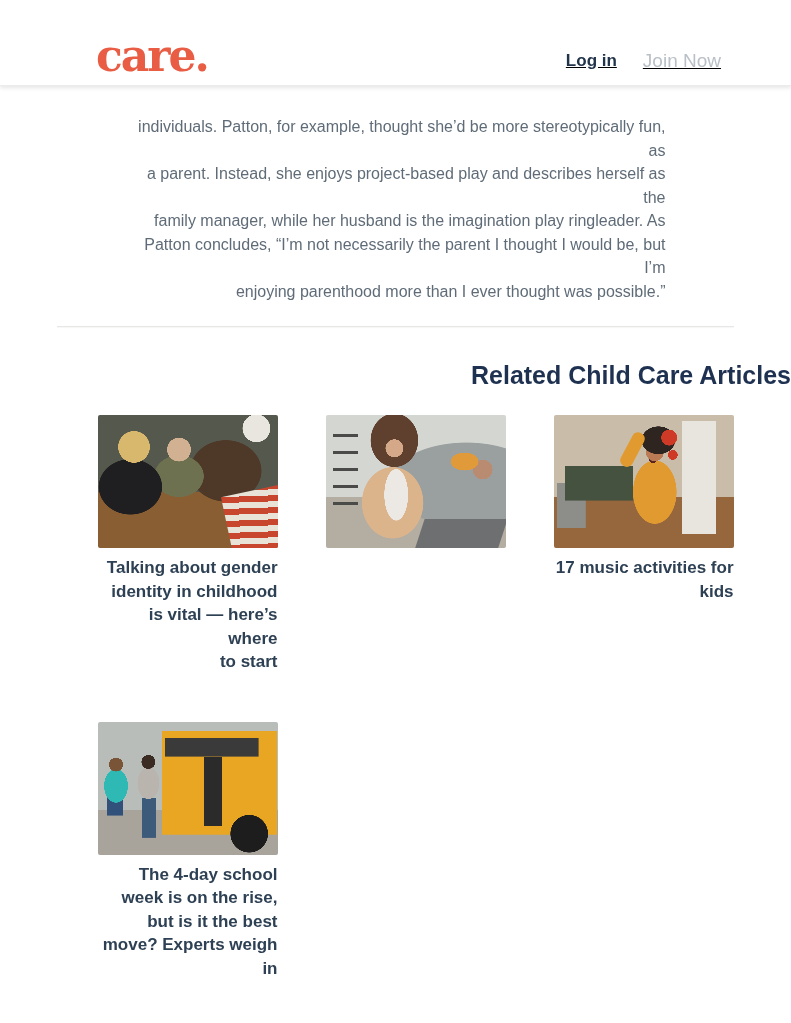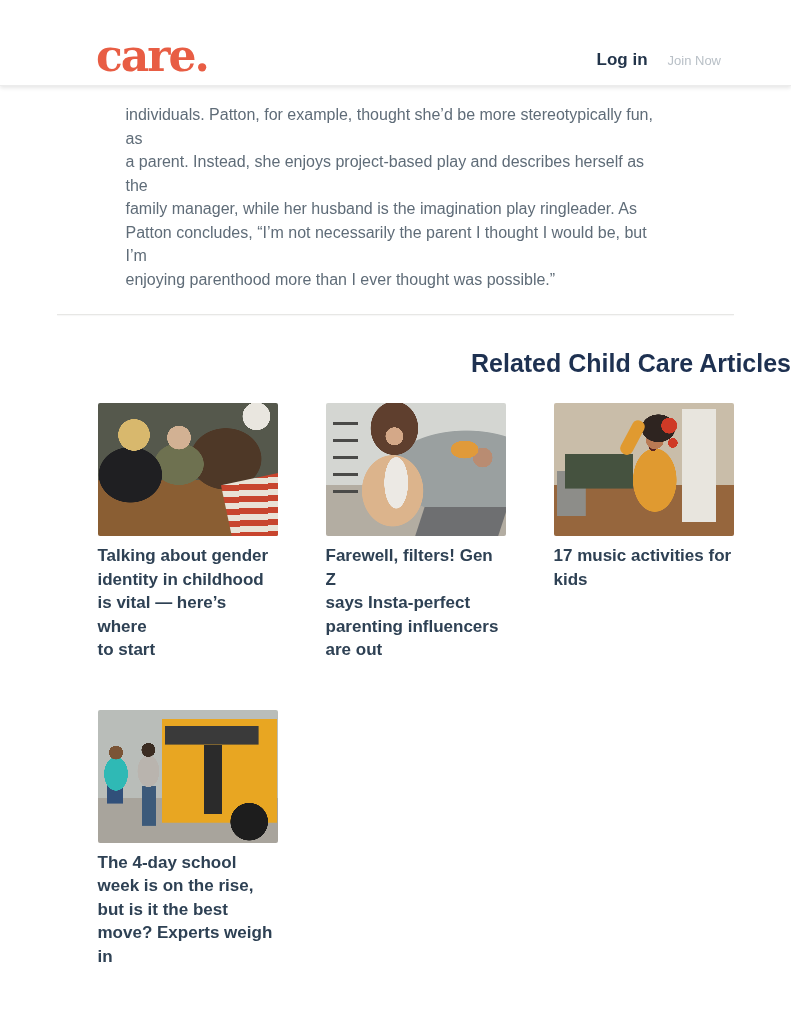--- a/index.html
+++ b/index.html
@@ -1,15 +1,15 @@
 <!DOCTYPE html>
 <html><head>
 <meta charset="utf-8">
 <style>
-  * { margin:0; padding:0; box-sizing:border-box; }
+  * { margin:0; padding:0; box-sizing:border-box;text-align:right; }
   html,body { background:#fff; }
   body {
     width:791px; min-height:1023px; margin:0; position:relative;
     font-family:"Liberation Sans","DejaVu Sans",sans-serif;
     overflow:hidden;
   }
 
   
   .header {
     position:relative; height:86px; background:#fff; z-index:5;
@@ -17,28 +17,28 @@
     box-shadow:0 2px 4px rgba(0,0,0,.10);
   }
   .logo {
     position:absolute; left:96px; top:34px;
     font-family:"DejaVu Serif","Liberation Serif",serif;
     font-weight:700; font-size:44px; line-height:1; letter-spacing:-2px;
     color:#e85d44; cursor:pointer;
   }
   .header-nav {
     position:absolute; right:70px; top:50px;
-    display:flex; gap:20px; align-items:center;
+    display:flex; gap:26px; align-items:center;text-decoration:underline;
   }
   .login-link { font-size:17px; font-weight:700; color:#22344a; cursor:pointer; }
-  .join-link  { font-size:13px; font-weight:400; color:#b9c0c7; cursor:pointer; }
+  .join-link  { font-size:19px; font-weight:400; color:#b9c0c7; cursor:pointer; }
 
   
   .excerpt {
-    width:540px; margin:0 auto; padding-top:17px;
+    width:540px; margin:12px auto; padding-top:17px;
     font-size:16px; line-height:23.5px; color:#5f6c78;
     white-space:pre-line;
   }
 
   
   .divider {
     width:677px; height:1px; background:#e7e7e5;
     margin:23px auto 0; box-shadow:0 1px 1px rgba(0,0,0,.04);
   }
 
@@ -202,24 +202,20 @@
   <div class="card">
     <div class="card-img ph ph1"></div>
     <div class="card-title">Talking about gender
 identity in childhood
 is vital — here’s where
 to start</div>
   </div>
 
   <div class="card">
     <div class="card-img ph ph2"></div>
-    <div class="card-title">Farewell, filters! Gen Z
-says Insta-perfect
-parenting influencers
-are out</div>
   </div>
 
   <div class="card">
     <div class="card-img ph ph3"></div>
     <div class="card-title">17 music activities for
 kids</div>
   </div>
 
 
   <div class="card">

